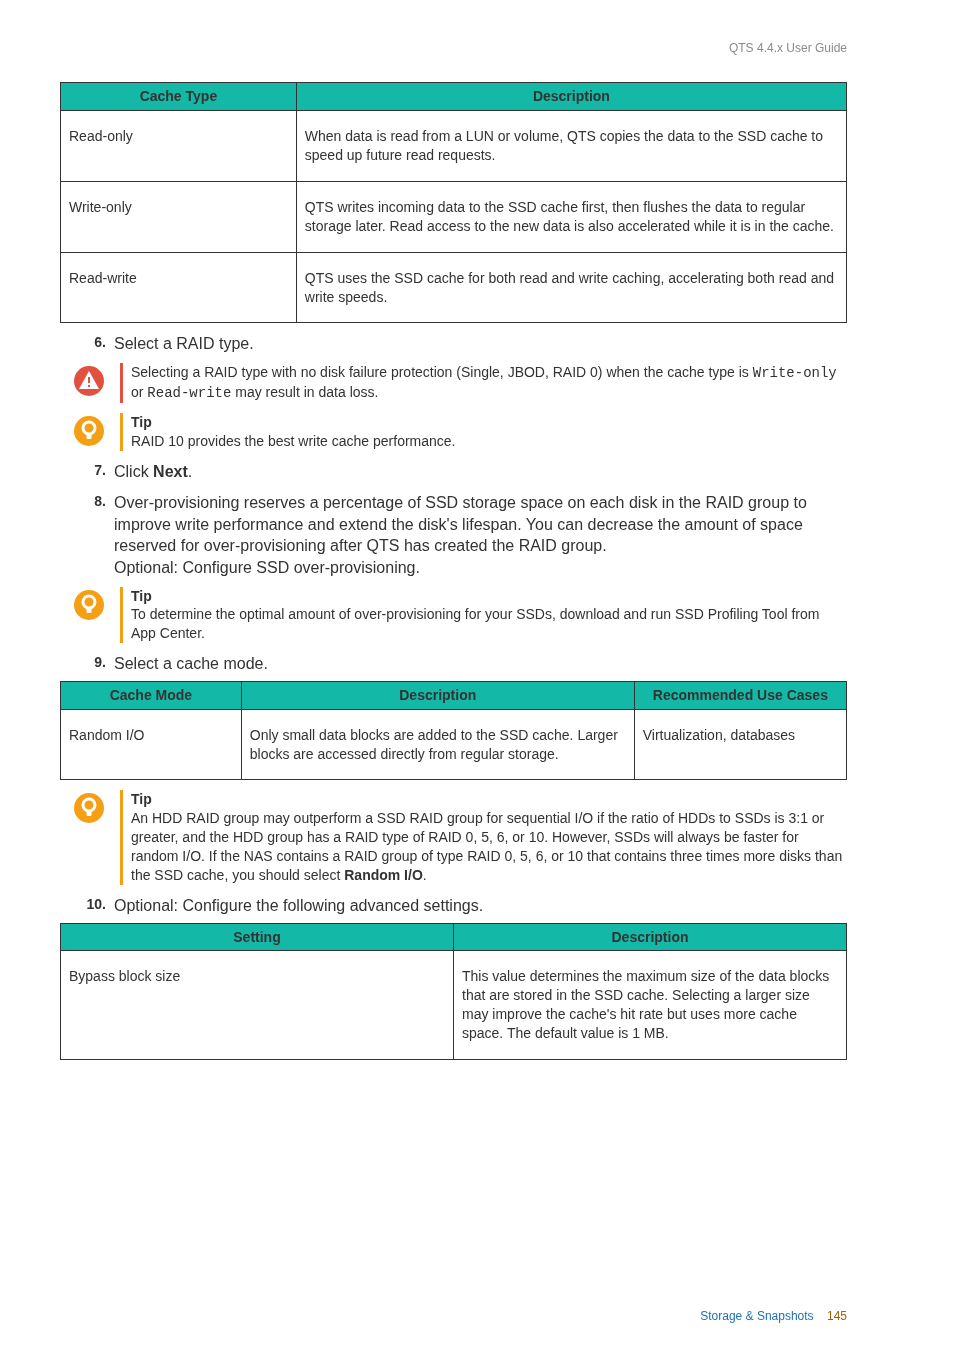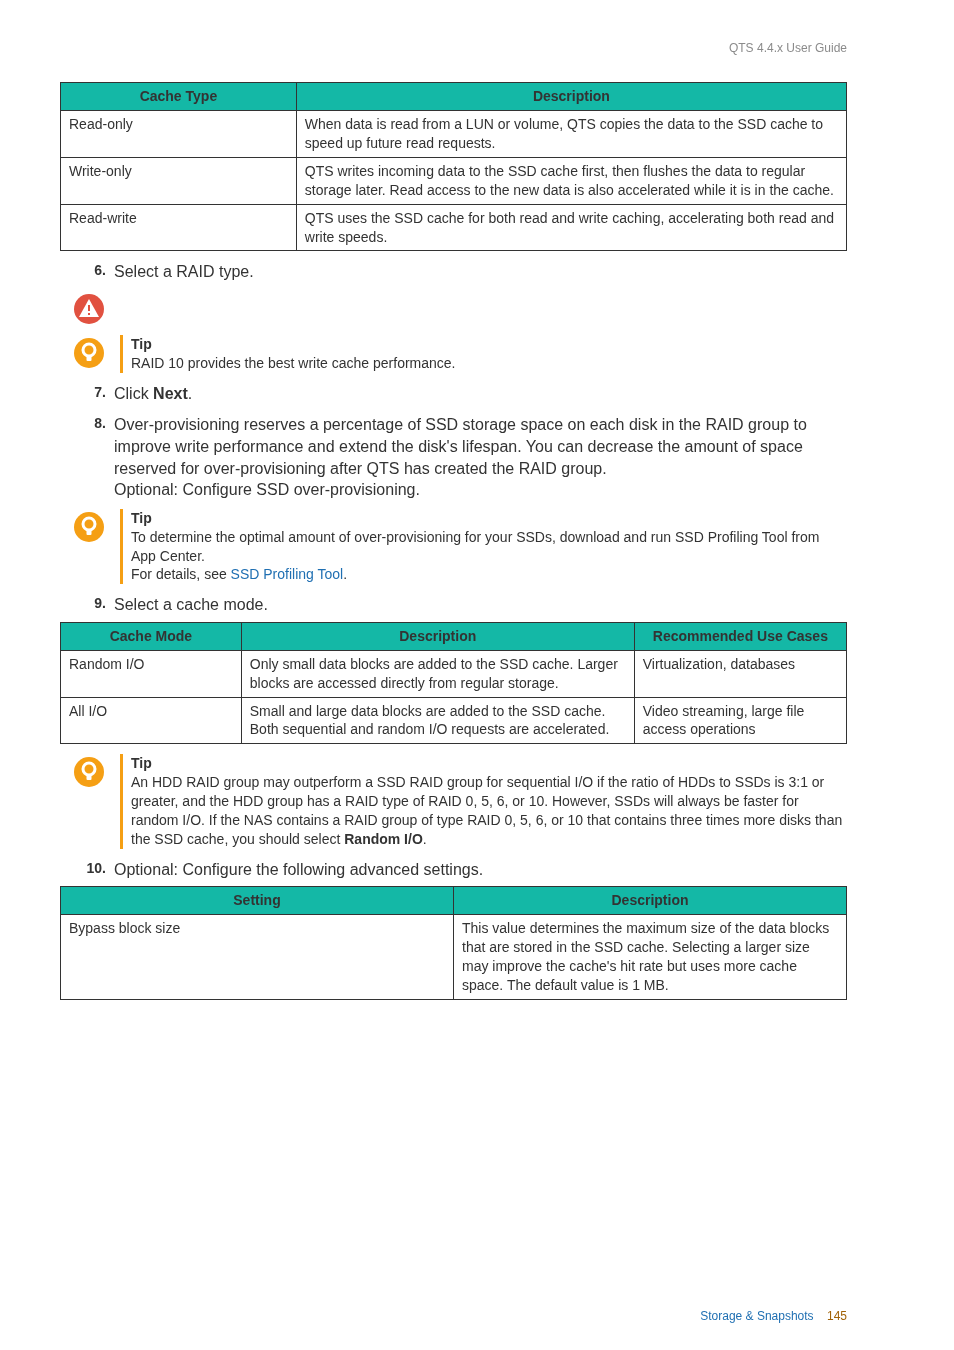--- a/index.html
+++ b/index.html
@@ -33,21 +33,21 @@
   table.content-table th {
     background: #14b8a6;
     font-weight: bold;
     text-align: center;
     padding: 4px 8px;
     border: 1px solid #333;
     font-size: 14px;
   }
   table.content-table td {
     border: 1px solid #333;
-    padding: 4px 8px;
+    padding: 16px 8px;
     vertical-align: top;
     font-size: 14px;
   }
   .step-row {
     display: flex;
     align-items: flex-start;
     margin: 10px 0 6px 0;
   }
   .step-num {
     width: 46px;
@@ -155,20 +155,23 @@
     <div class="callout-icon">
       <svg viewBox="0 0 32 32">
         <circle cx="16" cy="16" r="15" fill="#e15140"></circle>
         <path d="M16 6 L26 24 L6 24 Z" fill="#fff"></path>
         <rect x="15" y="12" width="2" height="6" fill="#e15140"></rect>
         <rect x="15" y="20" width="2" height="2" fill="#e15140"></rect>
       </svg>
     </div>
     <div class="callout-content">
       <div class="callout-bar red">
+        <div class="callout-text">
+          <span>Selecting a RAID type with no disk failure protection (Single, JBOD, RAID 0) when the cache type is </span><span class="mono">Write-only</span><span> or </span><span class="mono">Read-write</span><span> may result in data loss.</span>
+        </div>
       </div>
     </div>
   </div>
 
   <div class="callout-row">
     <div class="callout-icon">
       <svg viewBox="0 0 32 32">
         <circle cx="16" cy="16" r="15" fill="#f59f14"></circle>
         <circle cx="16" cy="13" r="6" fill="none" stroke="#fff" stroke-width="3"></circle>
         <rect x="13.5" y="19" width="5" height="5" rx="1" fill="#fff"></rect>
@@ -203,23 +206,20 @@
         <circle cx="16" cy="16" r="15" fill="#f59f14"></circle>
         <circle cx="16" cy="13" r="6" fill="none" stroke="#fff" stroke-width="3"></circle>
         <rect x="13.5" y="19" width="5" height="5" rx="1" fill="#fff"></rect>
       </svg>
     </div>
     <div class="callout-content">
       <div class="callout-bar">
         <div class="callout-title">Tip</div>
         <div class="callout-text">
           <div>To determine the optimal amount of over-provisioning for your SSDs, download and run SSD Profiling Tool from App Center.</div>
-          <div>
-            <span>For details, see </span><a href="#" class="link">SSD Profiling Tool</a><span>.</span>
-          </div>
         </div>
       </div>
     </div>
   </div>
 
   <div class="step-row">
     <div class="step-num">9.</div>
     <div class="step-body">Select a cache mode.</div>
   </div>
 
@@ -229,25 +229,20 @@
         <th style="width:23%">Cache Mode</th>
         <th style="width:50%">Description</th>
         <th style="width:27%">Recommended Use Cases</th>
       </tr>
     </thead>
     <tbody>
       <tr>
         <td>Random I/O</td>
         <td>Only small data blocks are added to the SSD cache. Larger blocks are accessed directly from regular storage.</td>
         <td>Virtualization, databases</td>
-      </tr>
-      <tr>
-        <td>All I/O</td>
-        <td>Small and large data blocks are added to the SSD cache. Both sequential and random I/O requests are accelerated.</td>
-        <td>Video streaming, large file access operations</td>
       </tr>
     </tbody>
   </table>
 
   <div class="callout-row">
     <div class="callout-icon">
       <svg viewBox="0 0 32 32">
         <circle cx="16" cy="16" r="15" fill="#f59f14"></circle>
         <circle cx="16" cy="13" r="6" fill="none" stroke="#fff" stroke-width="3"></circle>
         <rect x="13.5" y="19" width="5" height="5" rx="1" fill="#fff"></rect>

